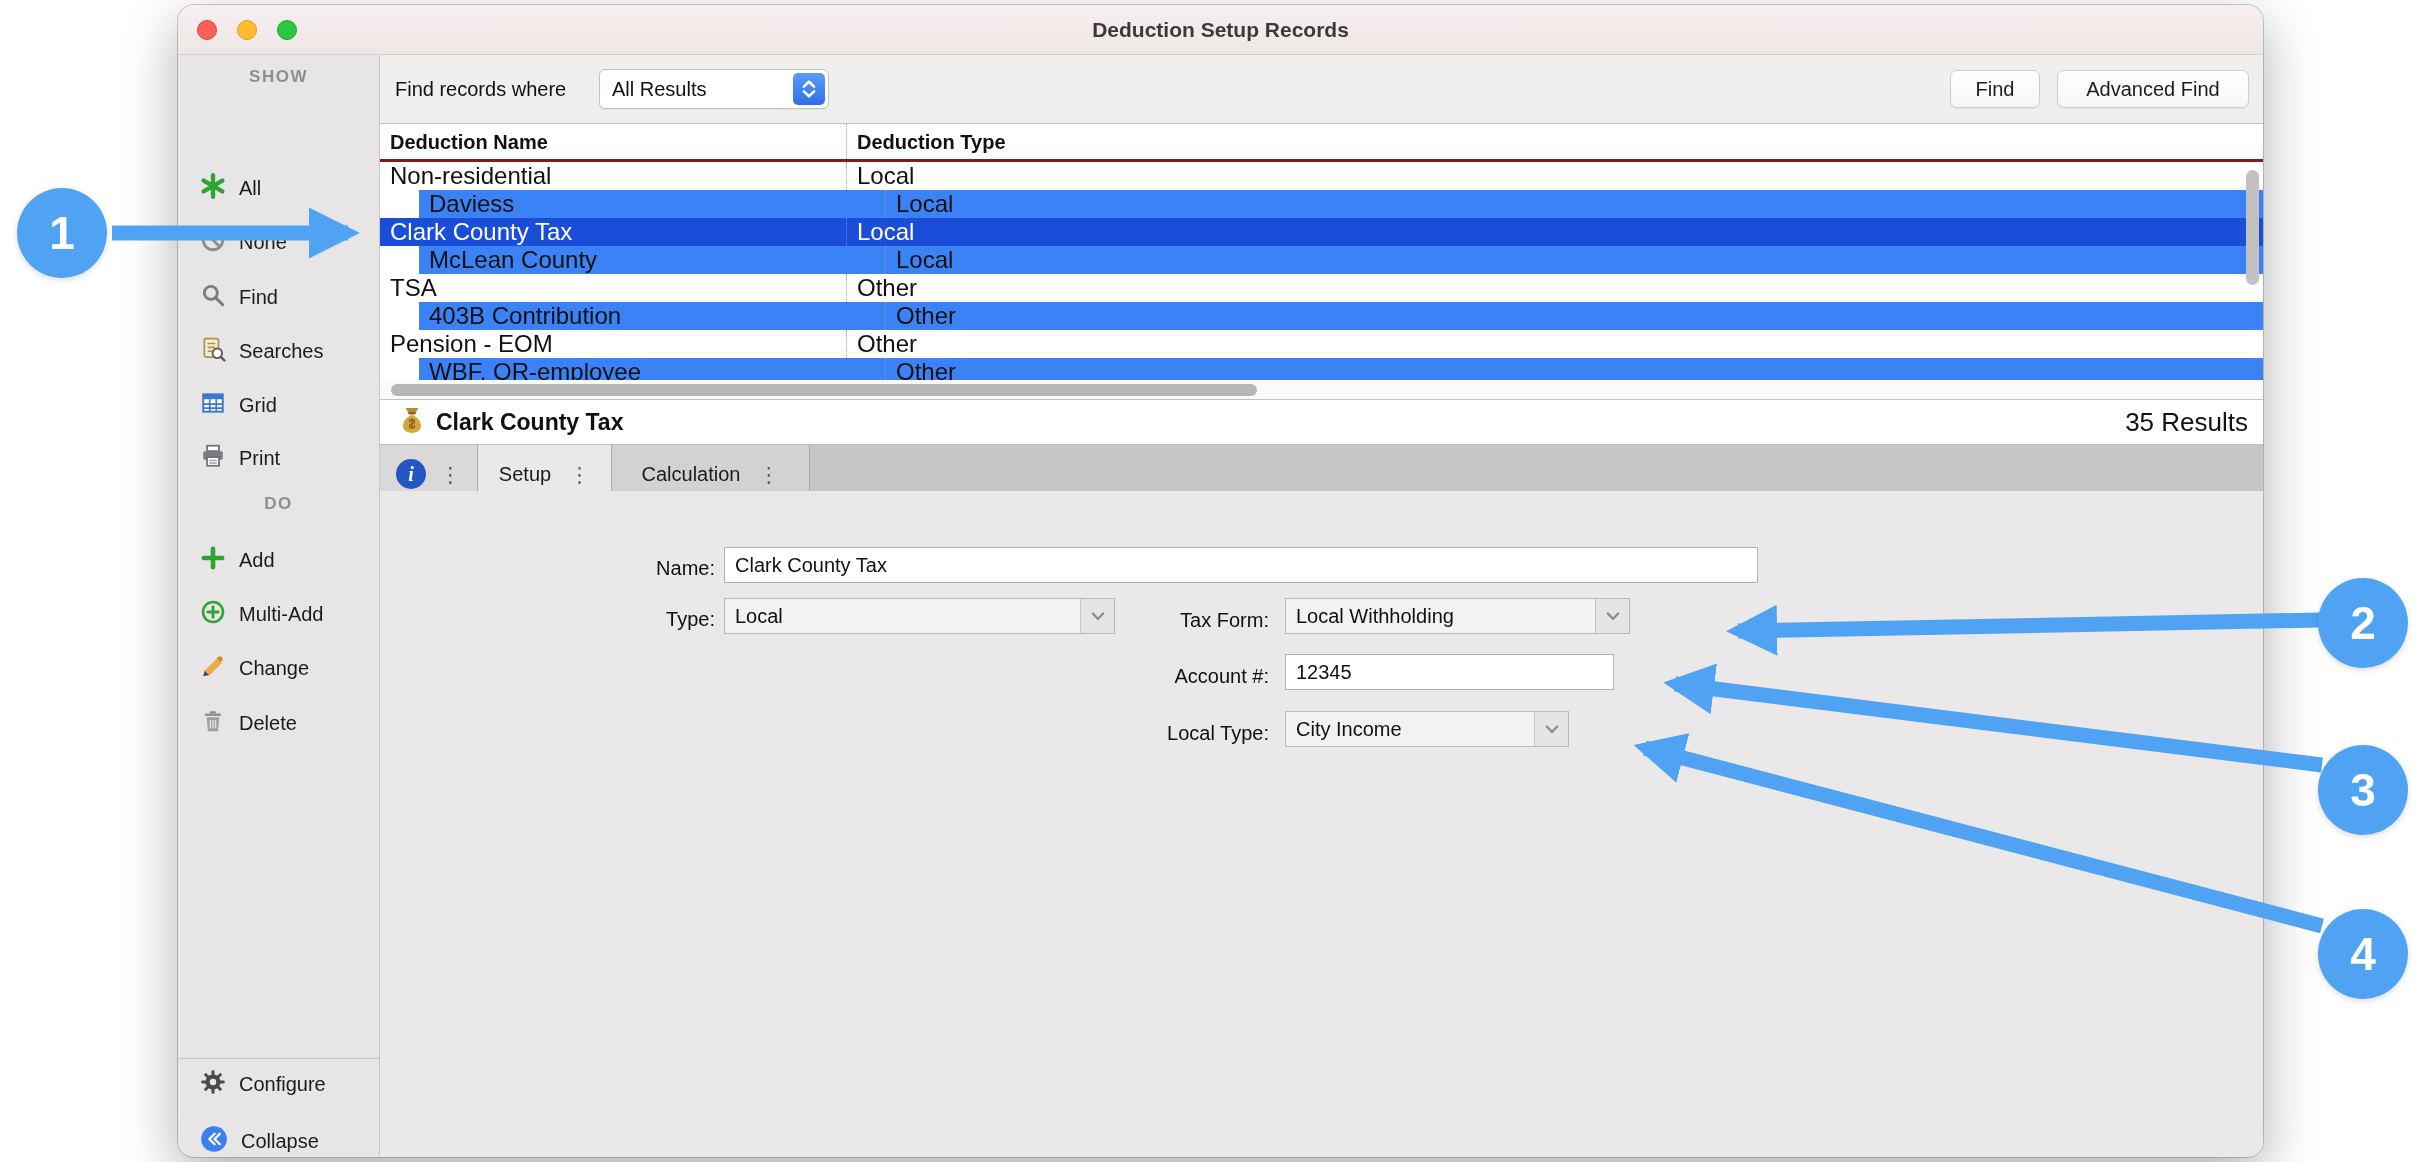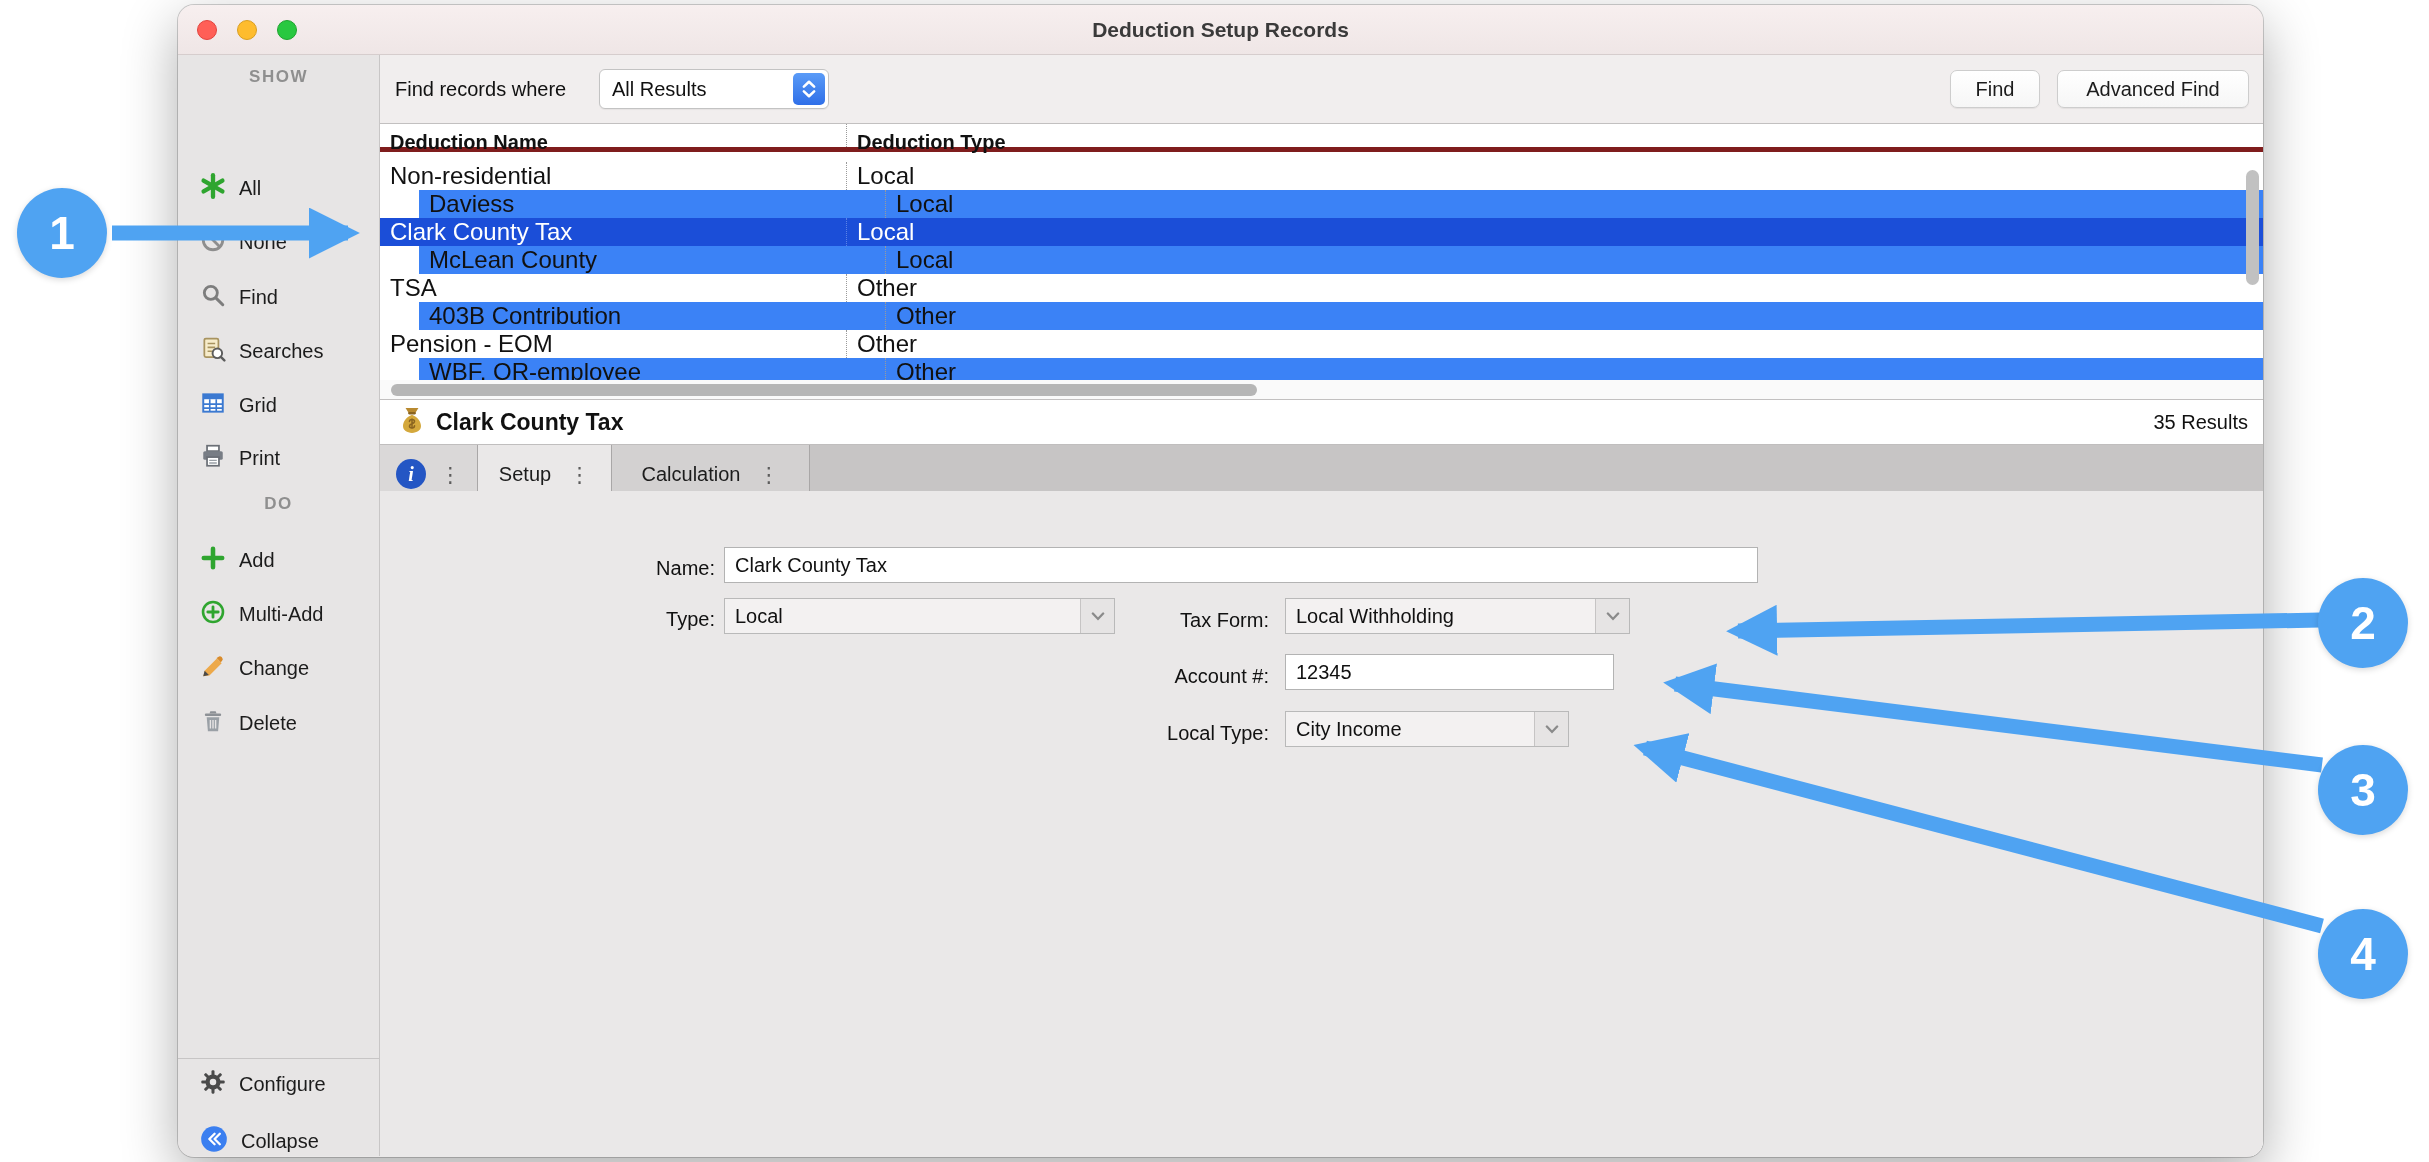--- a/index.html
+++ b/index.html
@@ -43,22 +43,22 @@
   .fp-value { flex:1; padding-left:12px; font-size:20px; color:#111; }
   .fp-btn { width:32px; height:32px; margin-right:3px; border-radius:5px;
             background:linear-gradient(#5a9bf7,#2f6fe8); display:flex; align-items:center; justify-content:center; }
   .btn { height:38px; background:linear-gradient(#ffffff,#f6f6f6); border:1px solid #cdcdcd;
          border-radius:7px; font-size:20px; color:#1c1c1c; display:flex; align-items:center;
          justify-content:center; box-shadow:0 1px 1px rgba(0,0,0,.06); cursor:default; }
   .btn-find { margin-left:auto; width:90px; }
   .btn-adv { margin-left:17px; margin-right:14px; width:192px; }
 
   
-  .thead { position:absolute; left:0; right:0; top:69px; height:28px; background:#ffffff;
-           border-bottom:5px solid #7f1d1d; display:flex; font-weight:700; font-size:20px; color:#111; }
+  .thead { position:absolute; left:0; right:0; top:69px; height:38px; background:#ffffff;
+           border-bottom:3px solid #7f1d1d; display:flex; font-weight:700; font-size:20px; color:#111; }
   .th1 { width:466px; padding-left:10px; line-height:37px; }
   .th2 { flex:1; padding-left:10px; line-height:37px; border-left:1px dotted #9a9a9a; }
   .tbody { position:absolute; left:0; right:0; top:107px; height:218px; overflow:hidden; background:#fff; }
   .trow { display:flex; height:28px; font-size:24px; color:#111; }
   .trow.alt { background:#3b82f6;margin-left:39px; }
   .trow.selected { background:#1b4ed8; color:#ffffff; }
   .cell { line-height:28px; white-space:nowrap; overflow:hidden; }
   .c1 { width:466px; padding-left:10px; }
   .c2 { flex:1; padding-left:10px; border-left:1px dotted #9a9a9a; }
   .trow.selected .c2 { border-left-color:#5d83e6; }
@@ -67,21 +67,21 @@
   .hscroll { position:absolute; left:0; right:0; top:325px; height:20px; background:#fafafa;
              border-bottom:1px solid #c2c0c0; }
   .hthumb { position:absolute; left:11px; top:4px; width:866px; height:12px;
             background:#b6b6b6; border-radius:6px; }
 
   
   .rechead { position:absolute; left:0; right:0; top:345px; height:45px; background:#ffffff;
              border-bottom:1px solid #c0bebe; display:flex; align-items:center; }
   .rechead svg { margin-left:18px; }
   .rec-title { margin-left:10px; font-size:23px; font-weight:700; color:#111; }
-  .rec-results { margin-left:auto; margin-right:15px; font-size:20px; color:#111; }
+  .rec-results { margin-left:auto; margin-right:15px; font-size:26px; color:#111; }
 
   
   .tabstrip { position:absolute; left:0; right:0; top:390px; height:58px; background:#c7c5c5;
               display:flex; align-items:stretch; }
   .tab-info { width:98px; background:#dad8d8; border-right:1px solid #a9a7a7;
               display:flex; align-items:center; justify-content:center; gap:14px; }
   .info-circle { width:30px; height:30px; border-radius:50%; background:#2456c4; color:#fff;
                  display:flex; align-items:center; justify-content:center;
                  font-family:"Liberation Serif","DejaVu Serif",serif; font-style:italic;
                  font-weight:700; font-size:20px; }

